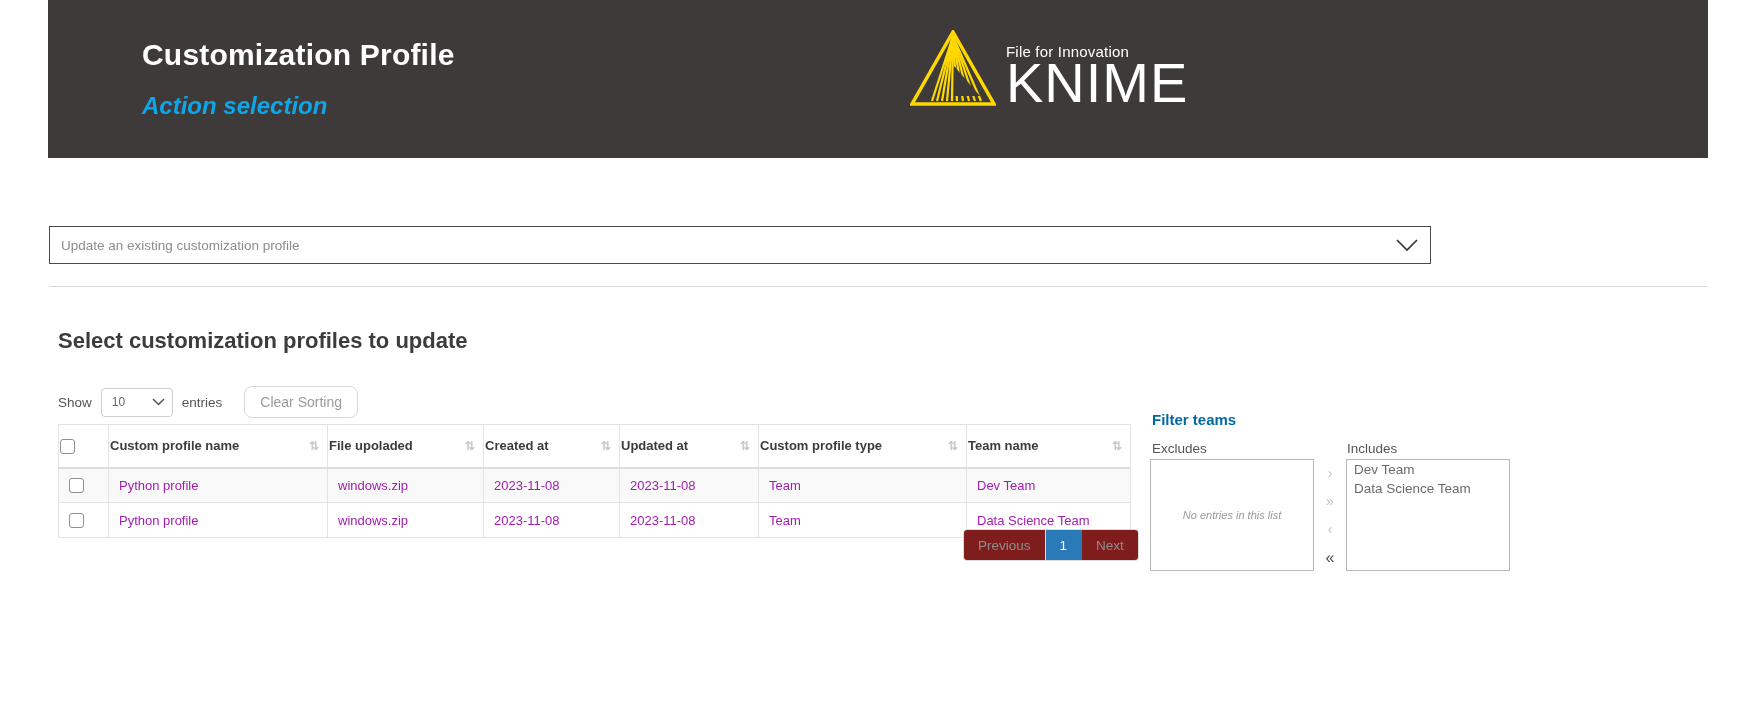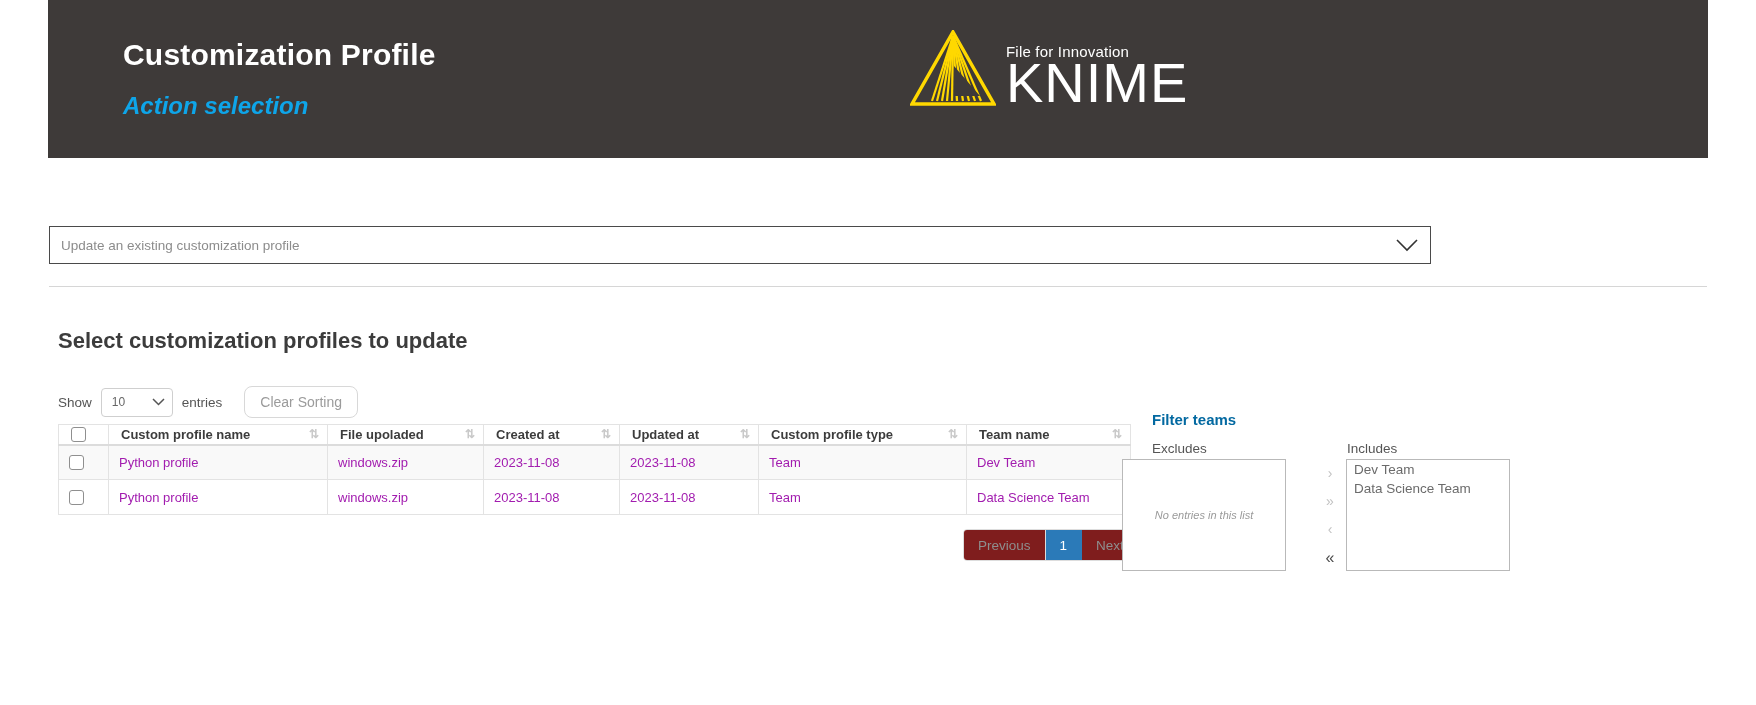--- a/index.html
+++ b/index.html
@@ -15,21 +15,21 @@
 
   
   .banner {
     position: absolute;
     left: 48px; top: 0;
     width: 1660px; height: 158px;
     background: #3e3a39;
     display: flex; align-items: center;
   }
   .banner-titles {
-    margin-left: 75px;
+    margin-left: 94px;
     display: flex; flex-direction: column; justify-content: center;
   }
   .banner-title {
     color: #ffffff;
     font-size: 30px; font-weight: bold;
     letter-spacing: 0.2px;
     line-height: 1.1;
   }
   .banner-subtitle {
     color: #0ea5e9;
@@ -124,22 +124,22 @@
     width: 1072px;
   }
   table.dt { border-collapse: collapse; width: 100%; table-layout: fixed; }
   table.dt th, table.dt td {
     border: 1px solid #e3e3e3;
     text-align: left;
     vertical-align: middle;
     font-size: 13px;
   }
   table.dt th {
-    height: 20px;
-    padding: 0 12px;
+    height: 43px;
+    padding: 0 1px;
     font-weight: bold;
     color: #3c3c3c;
     background: #fff;
     border-bottom: 2px solid #dcdcdc;
     position: relative;
     white-space: nowrap;
   }
   table.dt td {
     height: 35px;
     padding: 0 10px;
@@ -202,21 +202,21 @@
   }
   .incl-label {
     position: absolute; left: 1347px; top: 441px;
     font-size: 13.5px; color: #555;
   }
   .list-box {
     position: absolute;
     border: 1px solid #b9b9b9;
     background: #fff;
   }
-  .excl-box { left: 1122px; top: 459px; width: 164px; height: 112px; padding-left: 48px; }
+  .excl-box { left: 1150px; top: 459px; width: 164px; height: 112px; padding-left: 48px; }
   .incl-box { left: 1346px; top: 459px; width: 164px; height: 112px; }
   .empty-msg {
     position: absolute; left: 0; right: 0; top: 50%;
     transform: translateY(-50%);
     text-align: center;
     font-size: 11px; font-style: italic; color: #9a9a9a;
   }
   .list-item {
     padding: 2px 6px 2px 7px;
     font-size: 13.5px;

